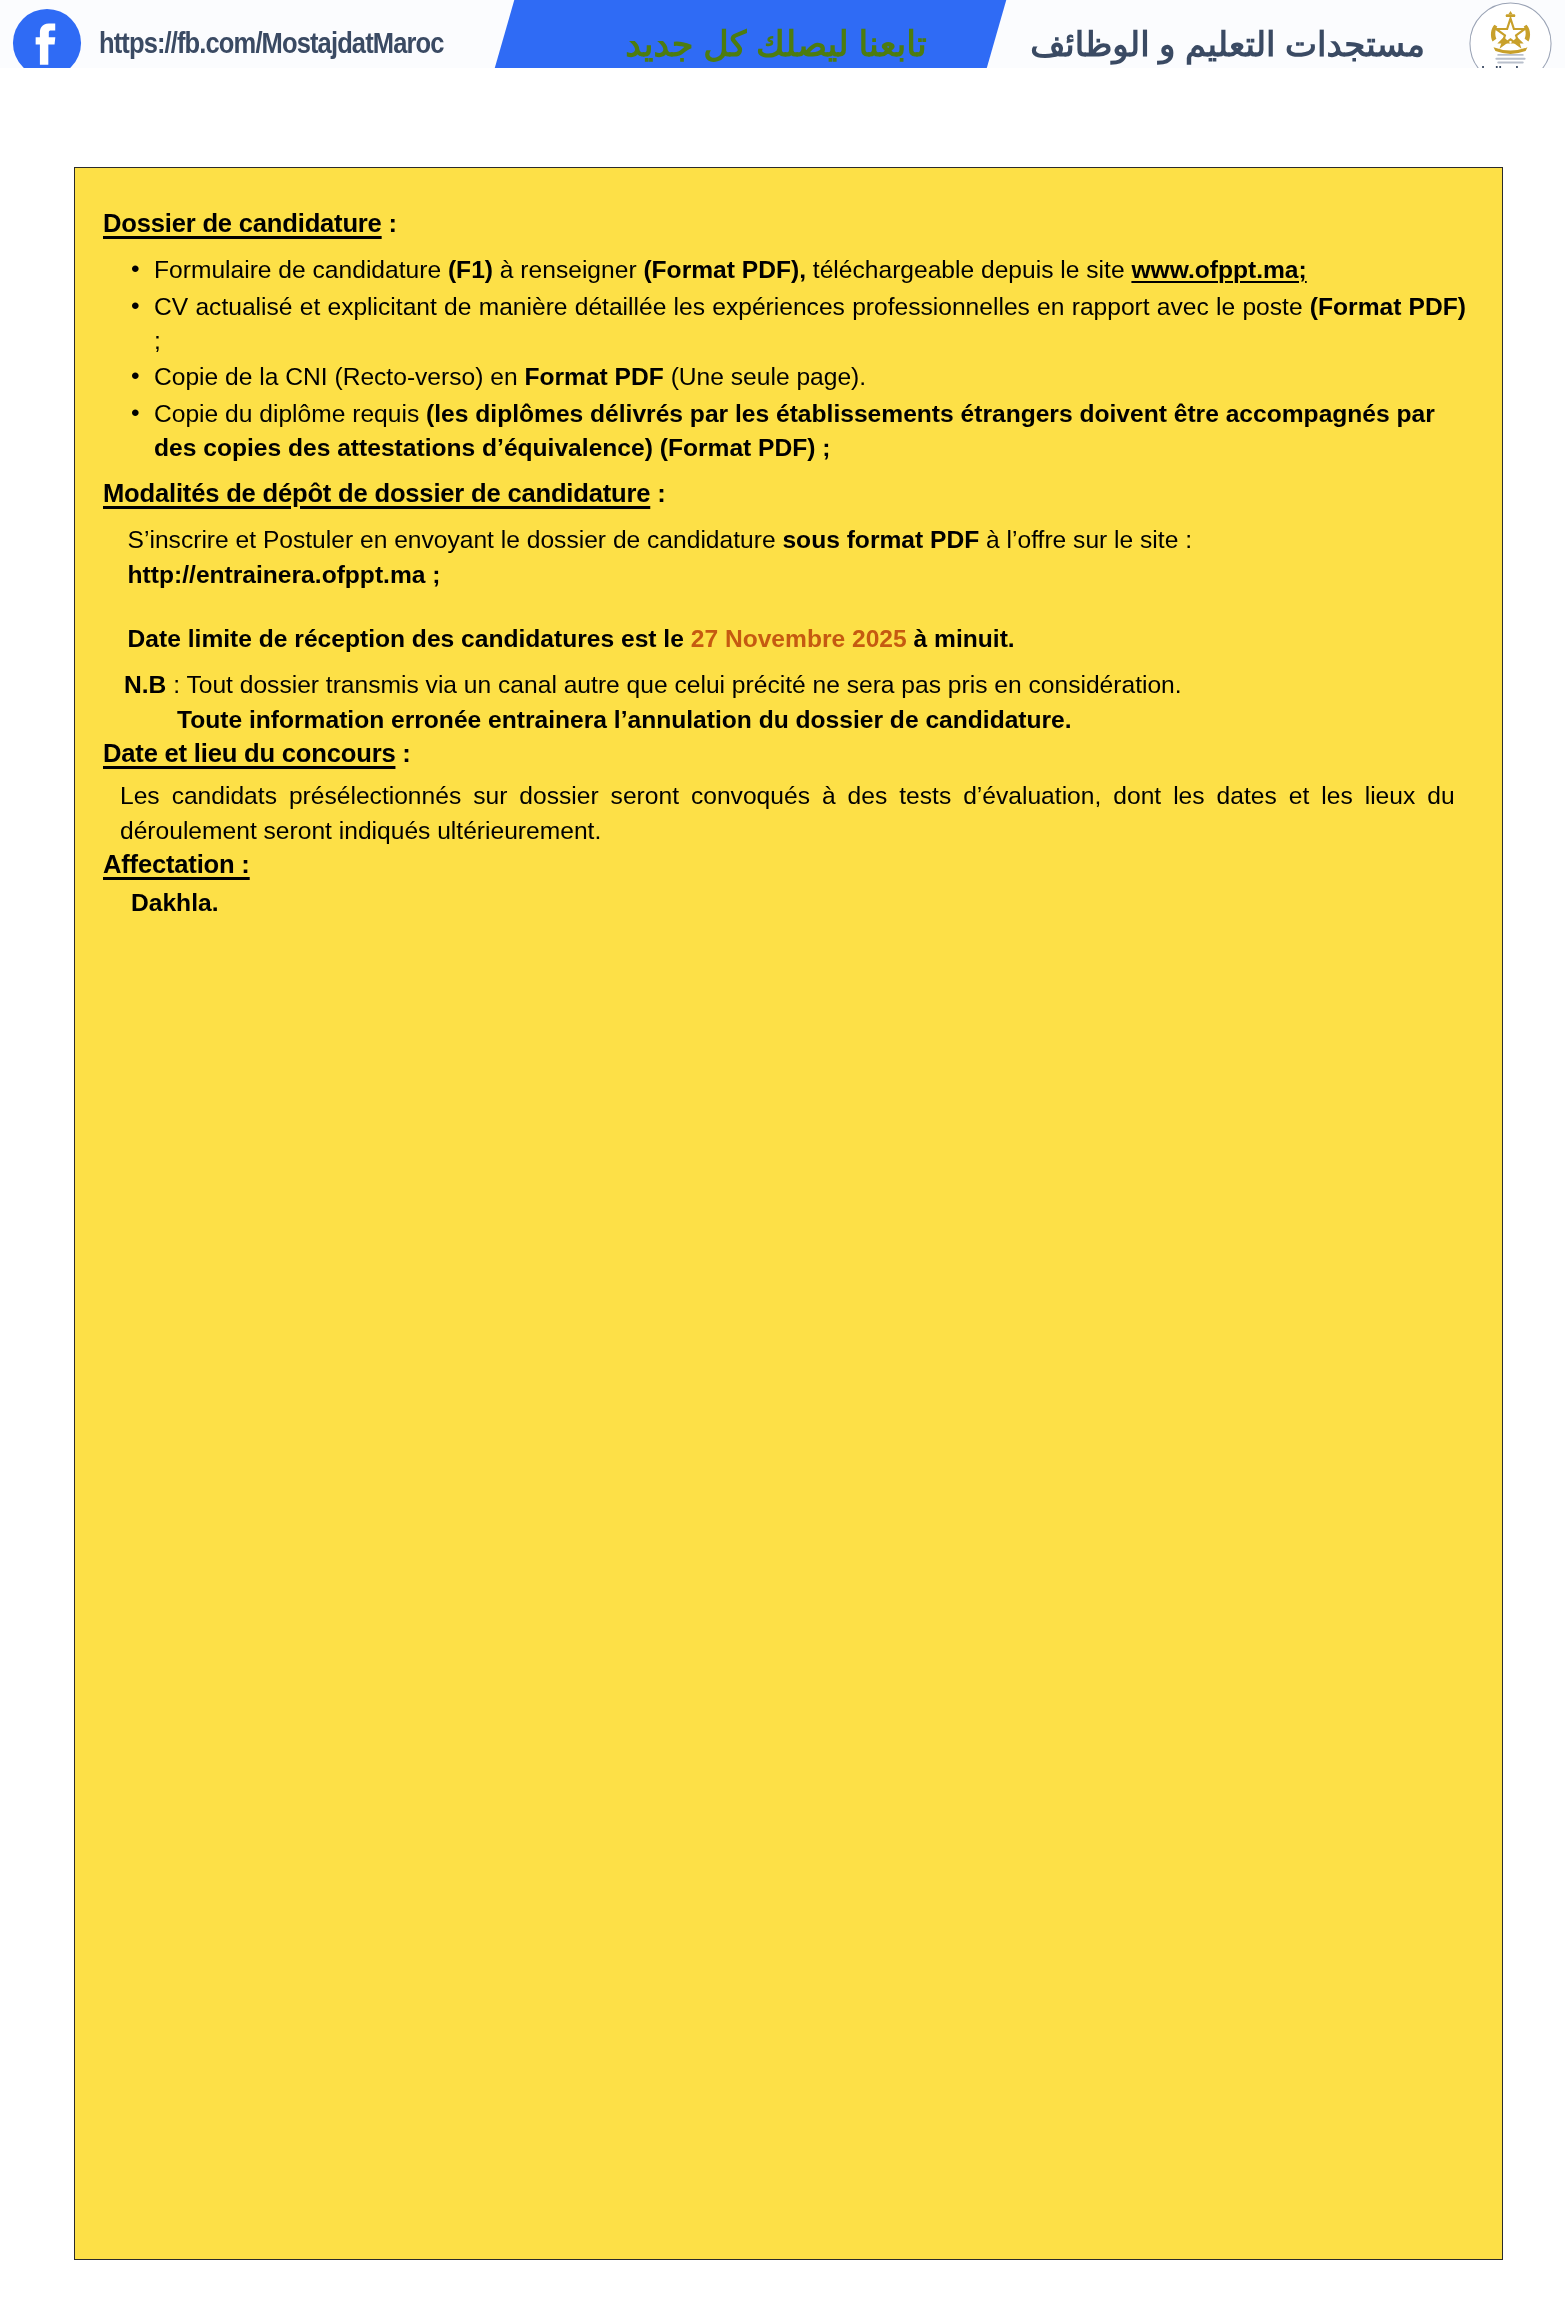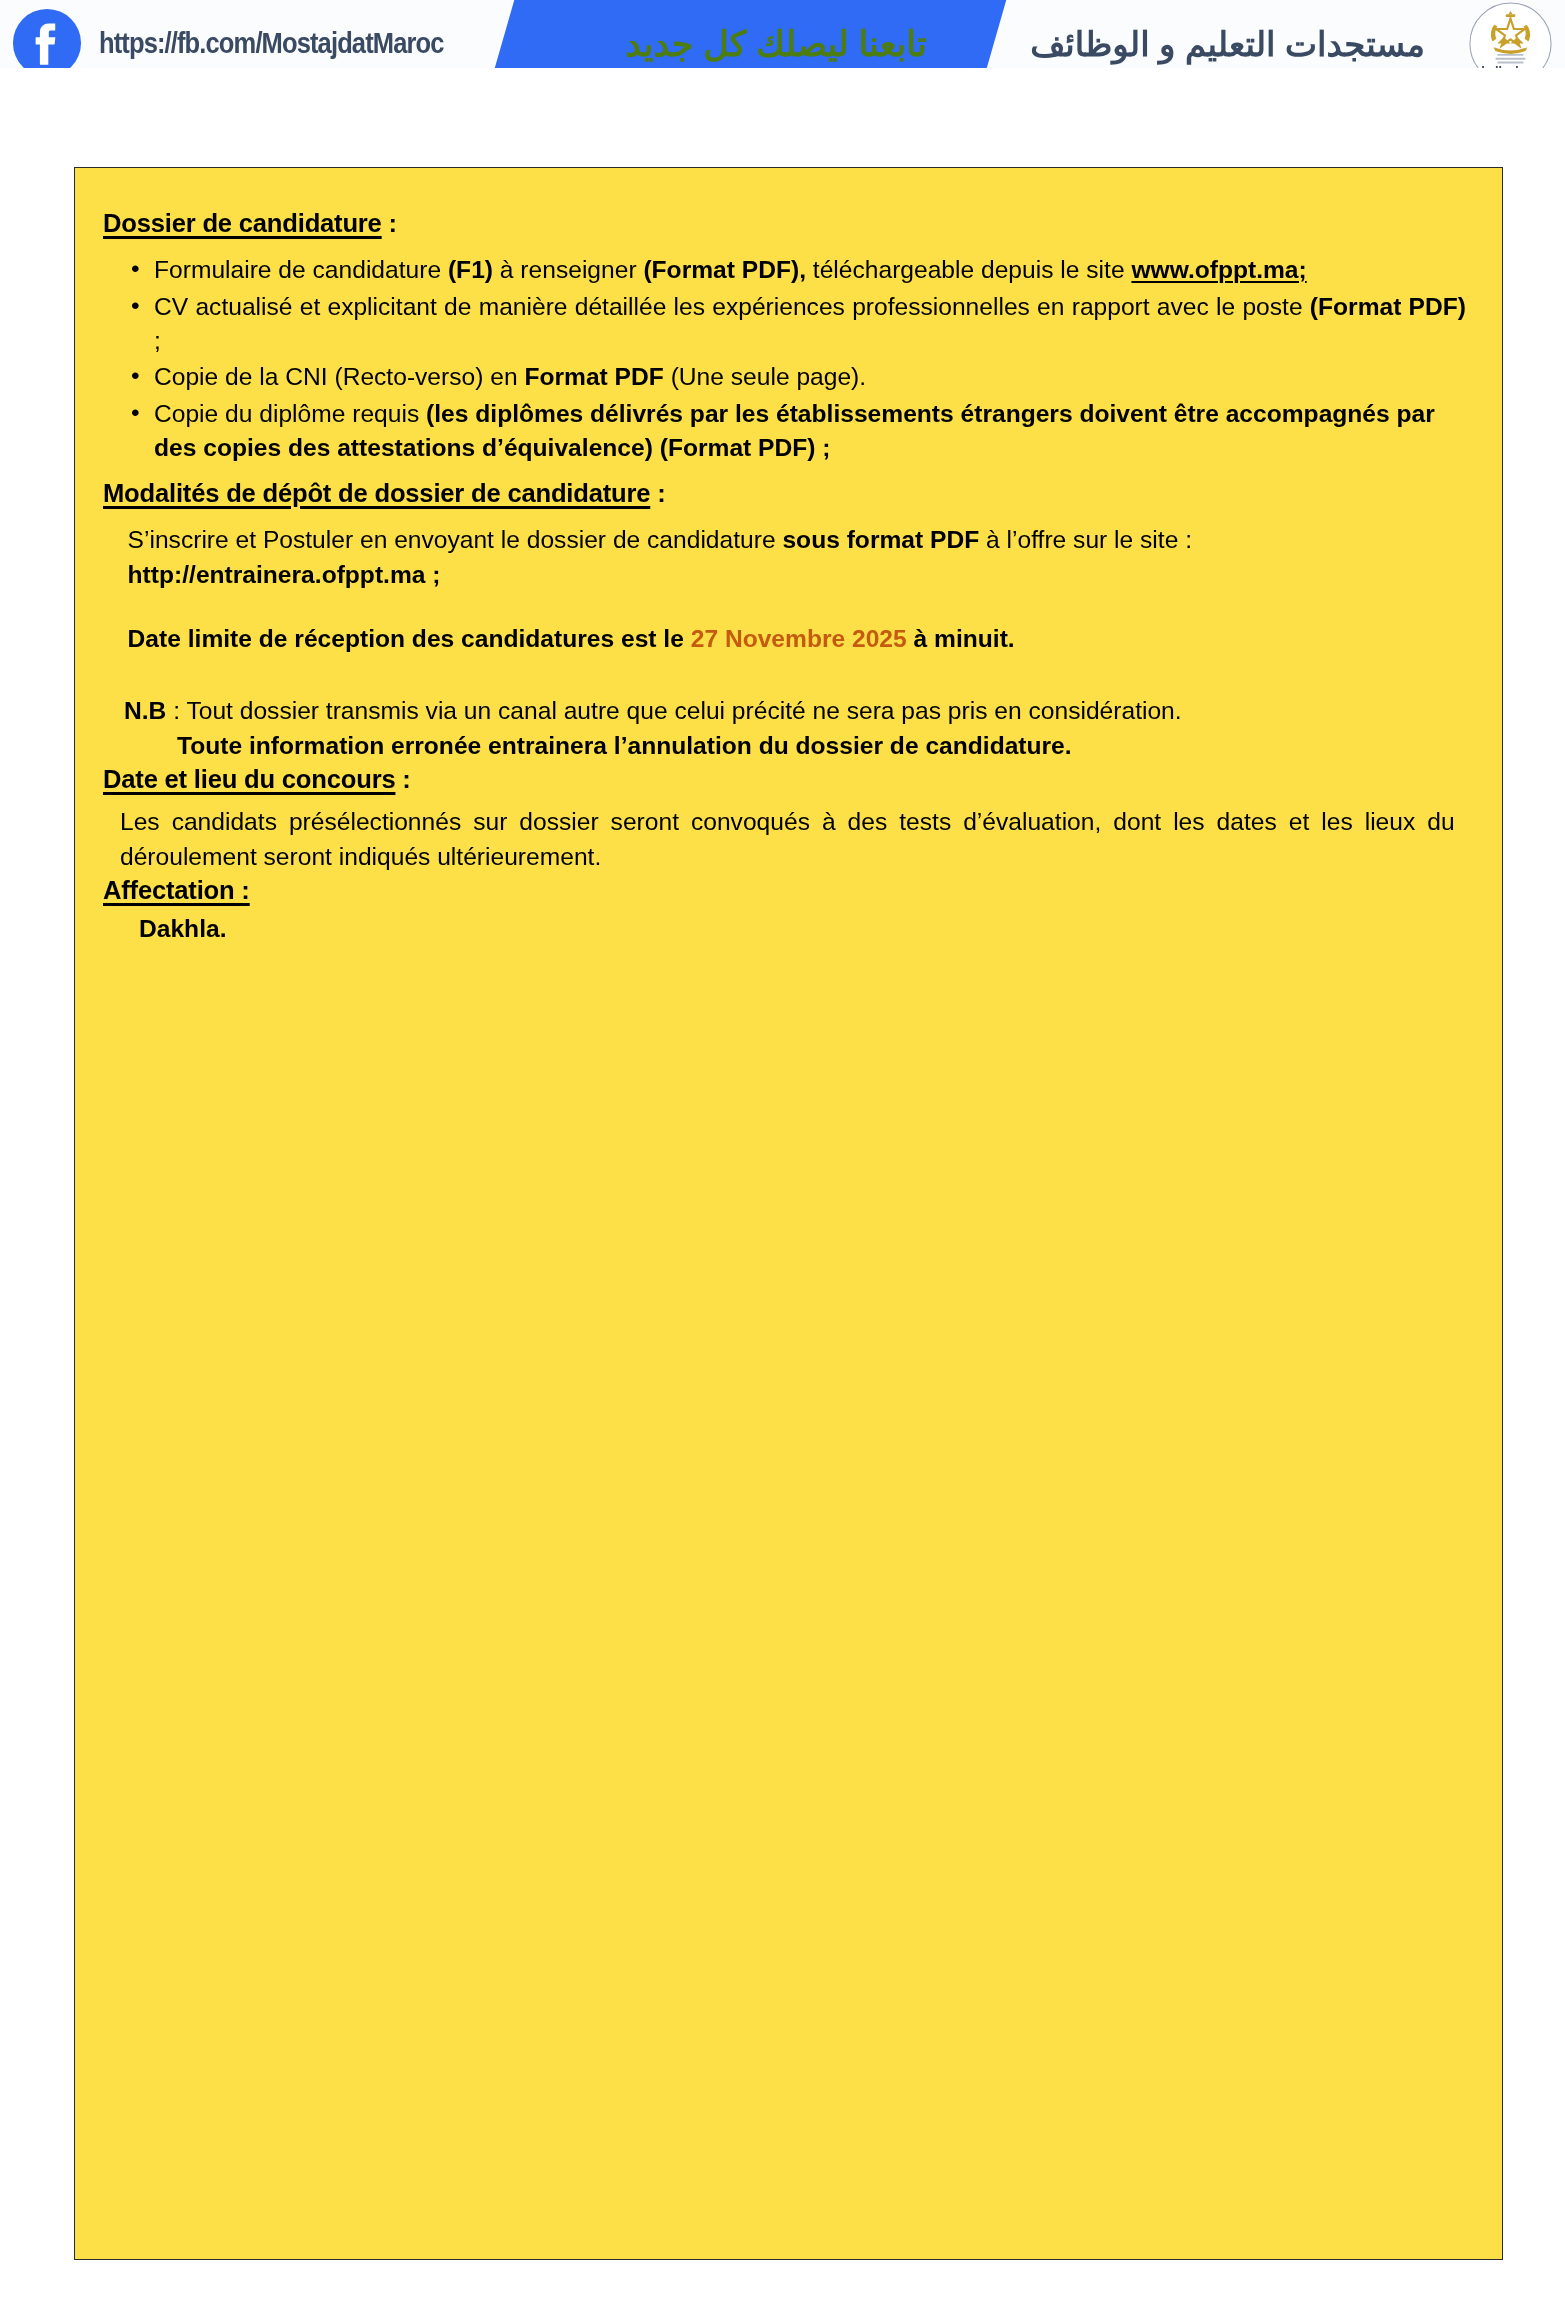--- a/index.html
+++ b/index.html
@@ -192,28 +192,28 @@
   }
   .nb-line2 {
     display: block;
     margin-left: 53px;
     font-weight: 700;
   }
 
   .sec-gap-a { margin-top: 32px; }
   .sec-gap-b { margin-top: 13.2px; }
   .sec-gap-c { margin-top: 28px; }
-  .sec-gap-d { margin-top: 36px; }
+  .sec-gap-d { margin-top: 10px; }
   .sec-gap-e { margin-top: 42px; }
   .sec-gap-f { margin-top: 9.5px; }
 
   .affect-val {
     font-size: 24.6px;
     font-weight: 700;
-    margin-left: 36px;
+    margin-left: 28px;
     margin-top: 9.5px;
   }
 </style>
 </head>
 <body>
 
 <div class="header">
 
   <span class="fb-logo">
     <svg viewBox="0 0 74 74" width="70" height="70" aria-hidden="true">

